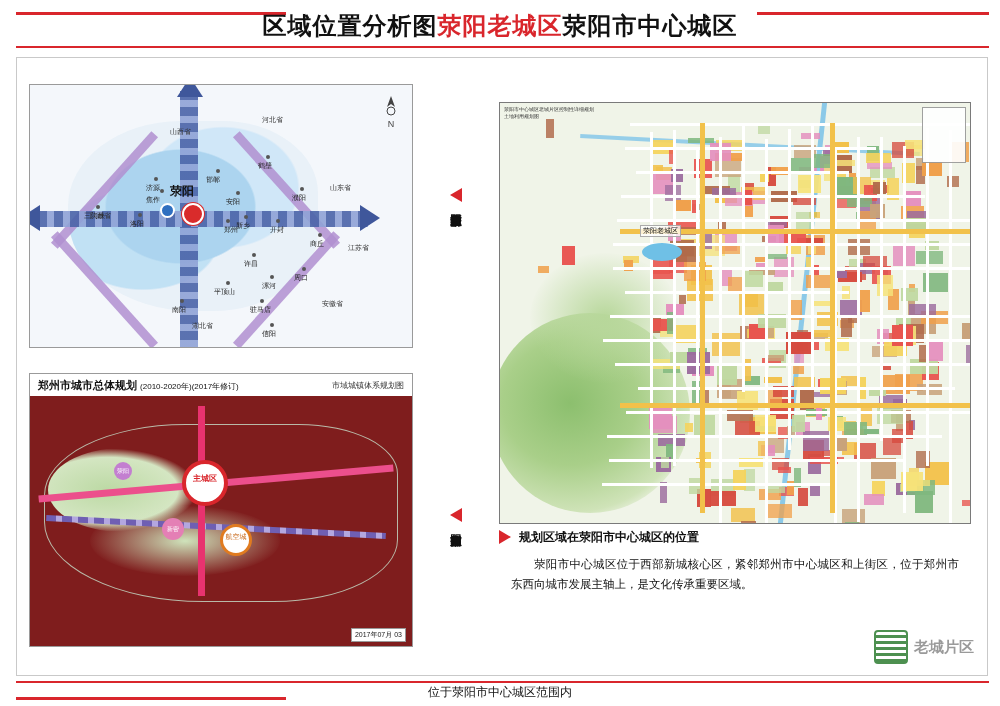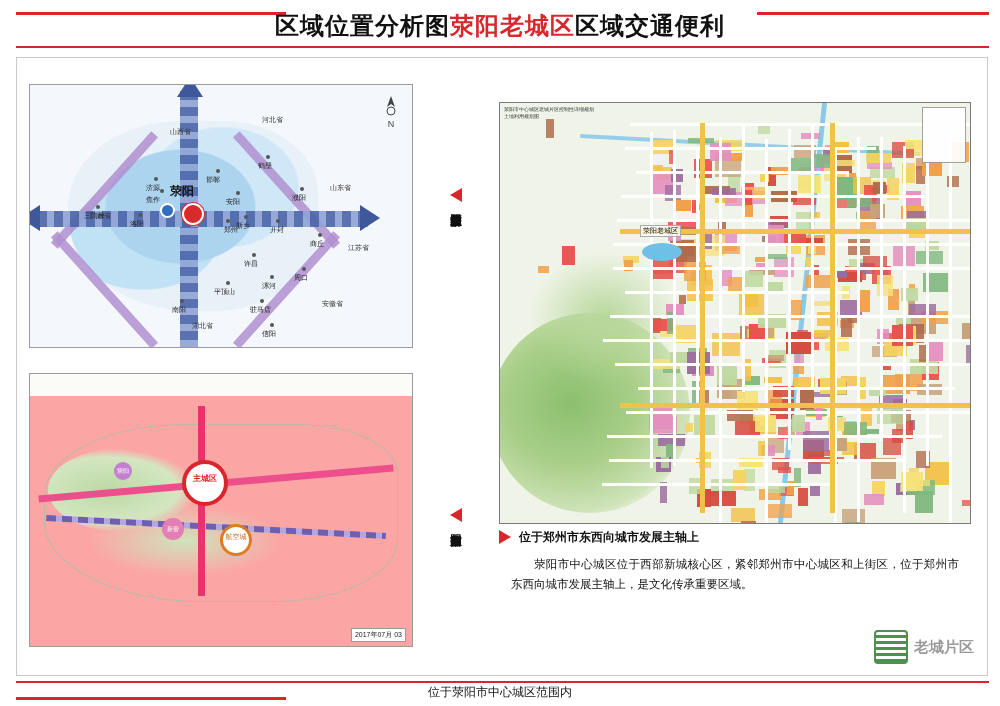--- a/index.html
+++ b/index.html
@@ -92,21 +92,21 @@
 
   
   #m2{background:#fbfbf8;}
   #m2 .hdr{
     position:absolute;left:0;top:0;width:100%;height:22px;border-bottom:1px solid #aaa;
     background:#ffffff;
   }
   #m2 .hdr .t{position:absolute;left:8px;top:4px;font-size:11px;font-weight:bold;color:#111;}
   #m2 .hdr .t .sm{font-size:8px;font-weight:normal;}
   #m2 .hdr .r{position:absolute;right:8px;top:6px;font-size:8px;color:#333;}
-  #m2 .body{position:absolute;left:0;top:22px;right:0;bottom:0;background:#fca5a5;}
+  #m2 .body{position:absolute;left:0;top:22px;right:0;bottom:0;background:#7f1d1d;}
   #m2 .green{
     position:absolute;left:18px;top:52px;width:150px;height:84px;
     background:radial-gradient(ellipse at 40% 50%,#bcd9a4 0%,#d4e6c2 55%,rgba(212,230,194,0) 70%);
     border-radius:50%;
   }
   #m2 .green2{
     position:absolute;left:60px;top:110px;width:190px;height:70px;
     background:radial-gradient(ellipse at 50% 50%,#cfe3bb 0%,rgba(207,227,187,0) 72%);
     border-radius:50%;
   }
@@ -248,21 +248,21 @@
   }
   #wm .wtxt{font-size:15px;color:#9a9a9a;font-weight:bold;}
 </style>
 </head>
 <body>
 
 <div id="title-bar">
   <div id="title-rule-top"></div>
   <div id="title-rule-top2"></div>
   <div id="title-text">
-    <span>区域位置分析图</span><span class="hl">荥阳老城区</span><span>区域交通便利</span>
+    <span>区域位置分析图</span><span class="hl">荥阳老城区</span><span>荥阳市中心城区</span>
   </div>
   <div id="title-underline"></div>
 </div>
 
 <div id="frame">
 
   <div id="left-col">
 
     <div class="panel" id="panel-region">
       <div class="map-bg" id="m1">
@@ -341,20 +341,27 @@
       </div>
     </div>
 
     <div class="side-cap" id="cap-1">
       <div class="tri"></div>
       <div class="vtxt">荥阳市在中原经济区的位置</div>
     </div>
 
     <div class="panel" id="panel-city">
       <div class="map-bg" id="m2">
+        <div class="hdr">
+          <div class="t">
+            <span>郑州市城市总体规划</span>
+            <span class="sm">(2010-2020年)(2017年修订)</span>
+          </div>
+          <div class="r">市域城镇体系规划图</div>
+        </div>
         <div class="body">
           <div class="green"></div>
           <div class="green2"></div>
           <div class="outline"></div>
           <div class="purple"></div>
           <div class="pinkline"></div>
           <div class="pinkline2"></div>
           <div class="circ4">荥阳</div>
           <div class="circ3">新密</div>
           <div class="circ2">航空城</div>
@@ -746,21 +753,21 @@
         <div class="hdrmini">
           <div>荥阳市中心城区老城片区控制性详细规划</div>
           <div>土地利用规划图</div>
         </div>
         <div class="legend-mini"></div>
       </div>
     </div>
 
     <div id="main-cap">
       <div class="tri"></div>
-      <div class="txt">位于郑州市东西向城市发展主轴上</div>
+      <div class="txt">规划区域在荥阳市中心城区的位置</div>
     </div>
 
     <div id="desc">
       <p class="indent">荥阳市中心城区位于西部新城核心区，紧邻郑州市中心城区和上街区，位于郑州市东西向城市发展主轴上，是文化传承重要区域。</p>
     </div>
   </div>
 </div>
 
 <div id="wm">
   <div class="qr"></div>

